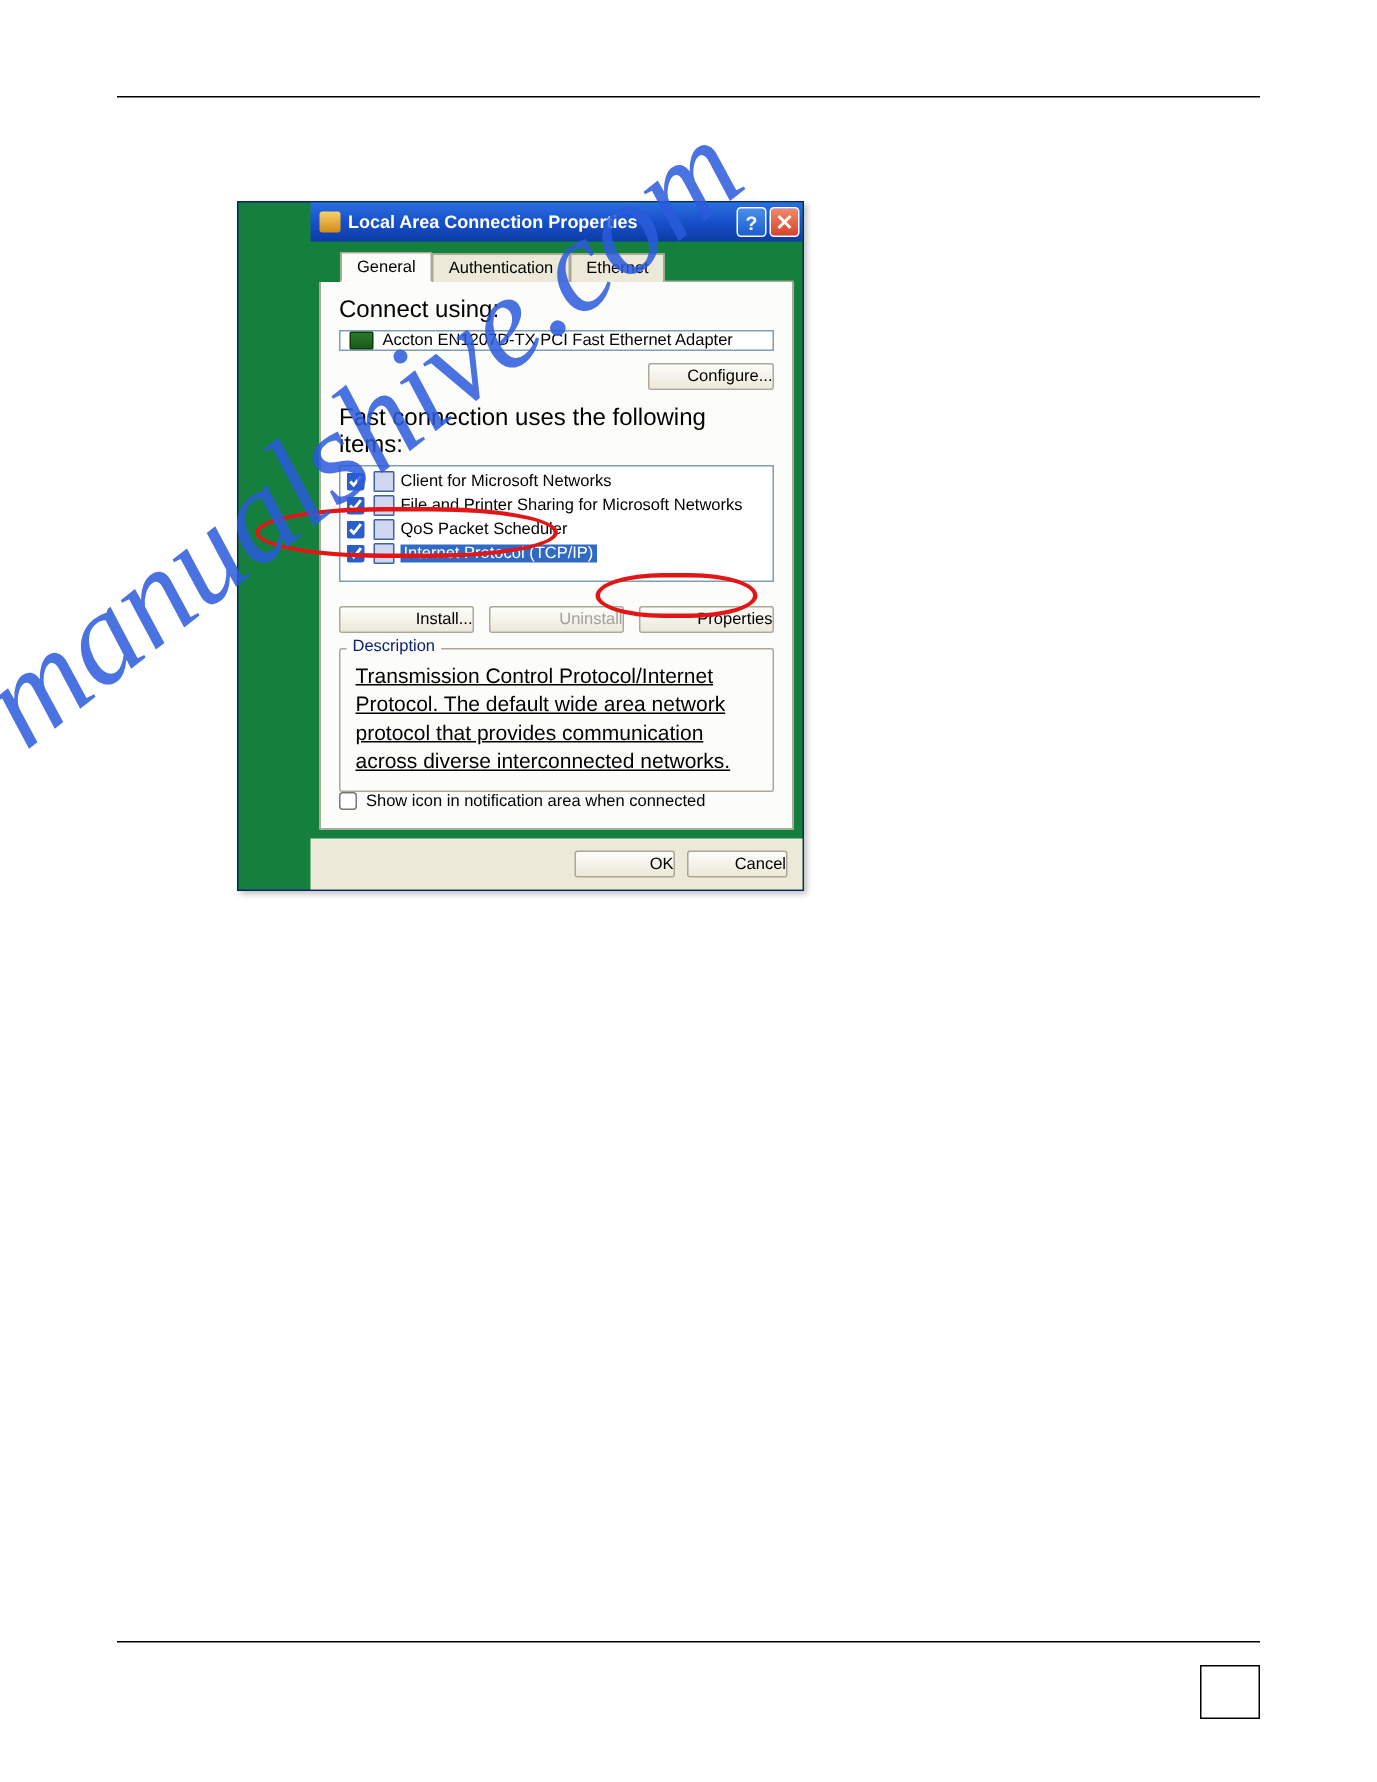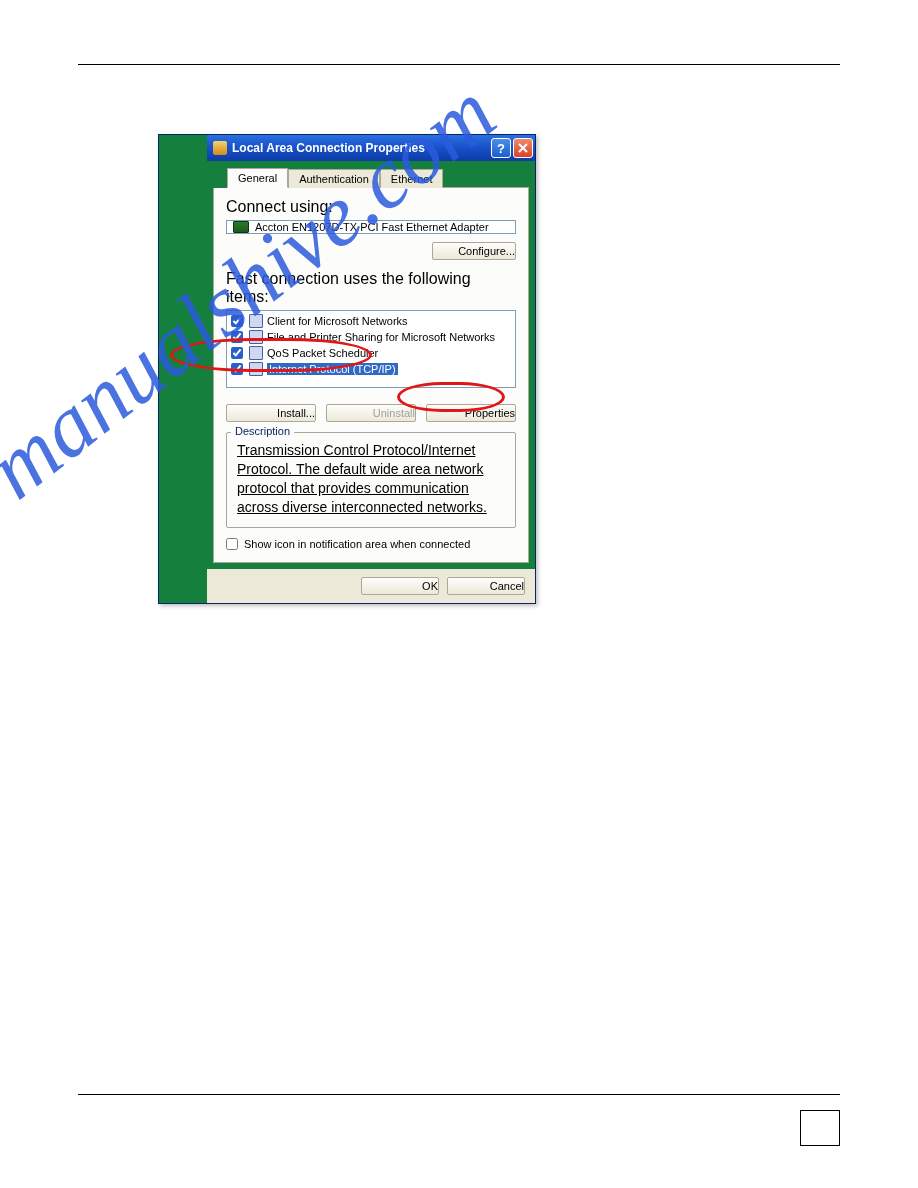--- a/index.html
+++ b/index.html
@@ -197,31 +197,30 @@
     position: absolute;
     top: -8px; left: 4px;
     background: #fcfcfa;
     padding: 0 4px;
     font-size: 11px;
     color: #0a246a;
   }
   .desc { font-size: 14px; line-height: 1.35; text-decoration: underline; }
   .checkline {
     display: flex; align-items: center; gap: 6px;
-    margin-top: 10px;
   }
   .checkline input { width: 12px; height: 12px; margin: 0; }
   .dlgfooter {
     display: flex;
     justify-content: flex-end;
     gap: 8px;
     padding: 8px 10px;
     background: #ece9d8;
   }
-  .dlgfooter .btn { width: 78px; }
+  .dlgfooter .btn { width: 67px; }
 
   
   .callout {
     position: absolute;
     border: 3px solid #e21616;
     border-radius: 50% / 60%;
     pointer-events: none;
     z-index: 40;
   }
 </style>

